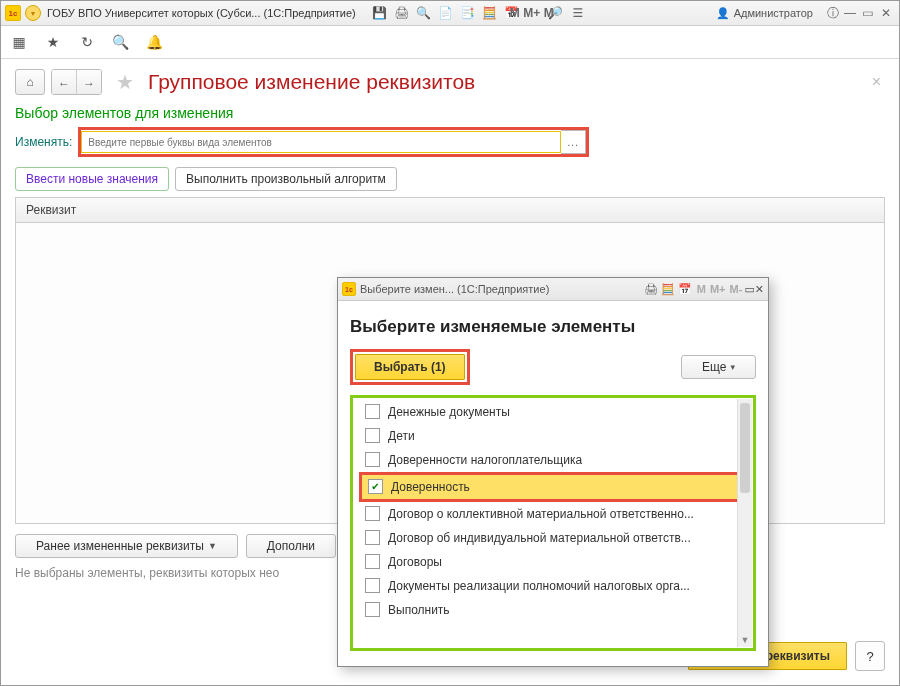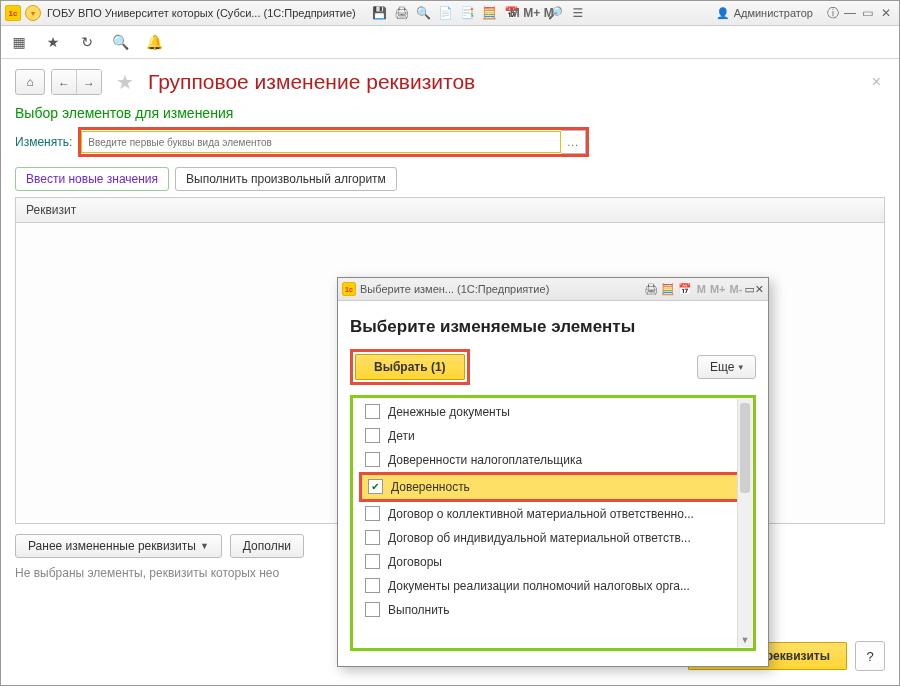--- a/index.html
+++ b/index.html
@@ -30,21 +30,21 @@
 .row-change label{color:#0f766e}
 .red-wrap{border:3px solid #e74c3c;padding:0;display:flex;align-items:center}
 .yellow-input{border:1px solid #e6c200;background:#fff;height:22px;width:480px;padding:2px 6px;box-sizing:border-box;color:#bbb;font-size:10px}
 .dots-btn{width:24px;height:22px;border:1px solid #bbb;border-left:none;background:#fff;display:flex;align-items:center;justify-content:center;cursor:pointer;font-size:10px;color:#555;letter-spacing:1px}
 .tabs{display:flex;gap:6px;margin-bottom:6px}
 .tab{border:1px solid #bbb;border-radius:3px;padding:4px 10px;background:#fff;cursor:pointer;font-size:12px}
 .tab.active{color:#6d28d9;border-color:#9c9}
 .grid-head{border:1px solid #ccc;background:linear-gradient(#fafafa,#eee);height:24px;display:flex;align-items:center;padding:0 10px;font-size:12px;color:#444}
 .grid-body{border:1px solid #ccc;border-top:none;height:300px;background:#fdfdfd}
 .bottom-btns{display:flex;gap:8px;margin-top:10px}
-.btn{border:1px solid #bbb;border-radius:3px;background:linear-gradient(#fdfdfd,#eee);padding:4px 12px;cursor:pointer;font-size:12px;display:flex;align-items:center;gap:4px}
+.btn{border:1px solid #bbb;border-radius:3px;background:linear-gradient(#fdfdfd,#eee);padding:4px 20px;cursor:pointer;font-size:12px;display:flex;align-items:center;gap:4px}
 .btn .caret{font-size:9px;color:#555}
 .hint{color:#888;font-size:12px;margin-top:8px}
 .footer{position:absolute;bottom:14px;right:14px;display:flex;gap:8px;align-items:center}
 .yellow-btn{border:1px solid #c9a400;border-radius:1px;background:linear-gradient(#ffe066,#ffd633);padding:6px 16px;cursor:pointer;font-size:12px;font-weight:bold;color:#333}
 .help-btn{width:28px;height:28px;border:1px solid #bbb;border-radius:3px;background:#fdfdfd;display:flex;align-items:center;justify-content:center;cursor:pointer;font-size:13px}
 
 .modal{position:absolute;left:336px;top:218px;width:430px;height:388px;background:#fff;border:1px solid #888;box-shadow:4px 4px 12px rgba(0,0,0,0.25)}
 .modal .m-title{height:22px;background:linear-gradient(#f2f2f2,#e6e6e6);border-bottom:1px solid #ccc;display:flex;align-items:center;padding:0 4px;font-size:11px;color:#555}
 .modal .m-title .icon1c{width:12px;height:12px;background:#ffcc00;border:1px solid #e6b800;border-radius:2px;margin-right:4px;font-size:7px;display:flex;align-items:center;justify-content:center;color:#c0392b;font-weight:bold}
 .modal .m-title .mt-text{flex:0 0 auto;margin-right:6px}

